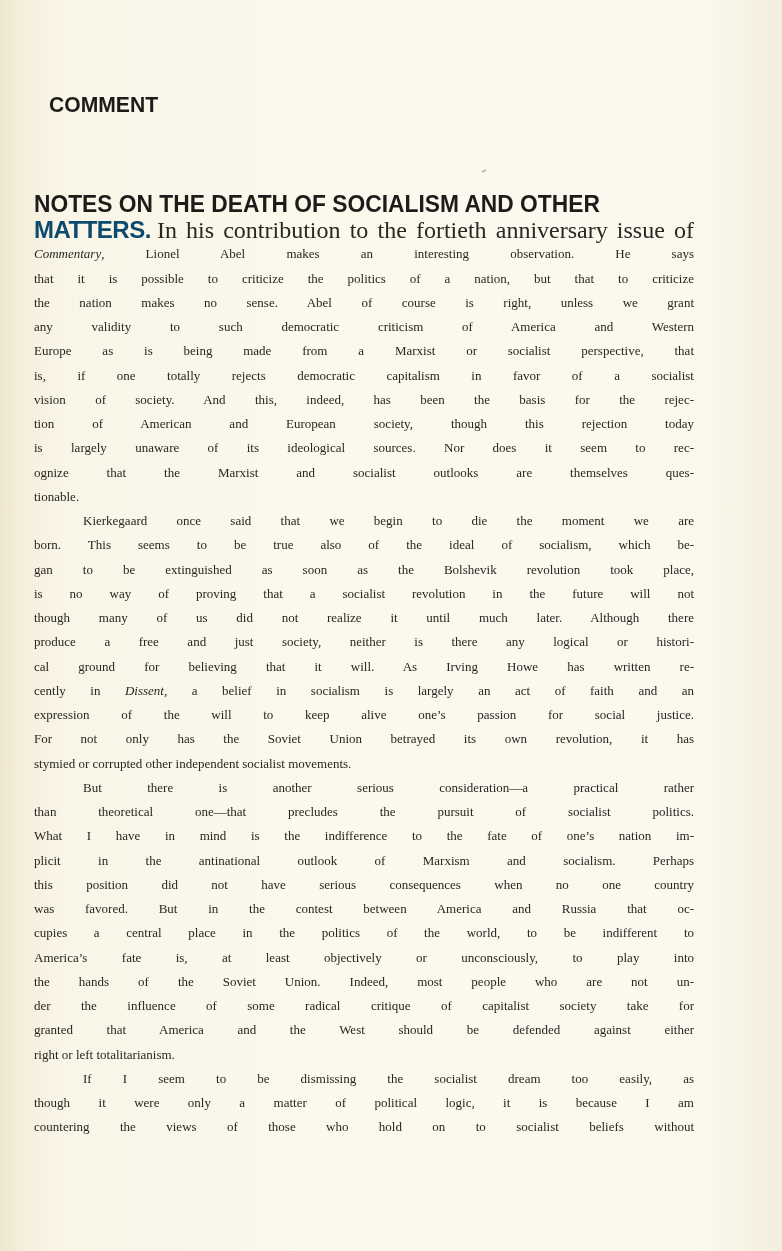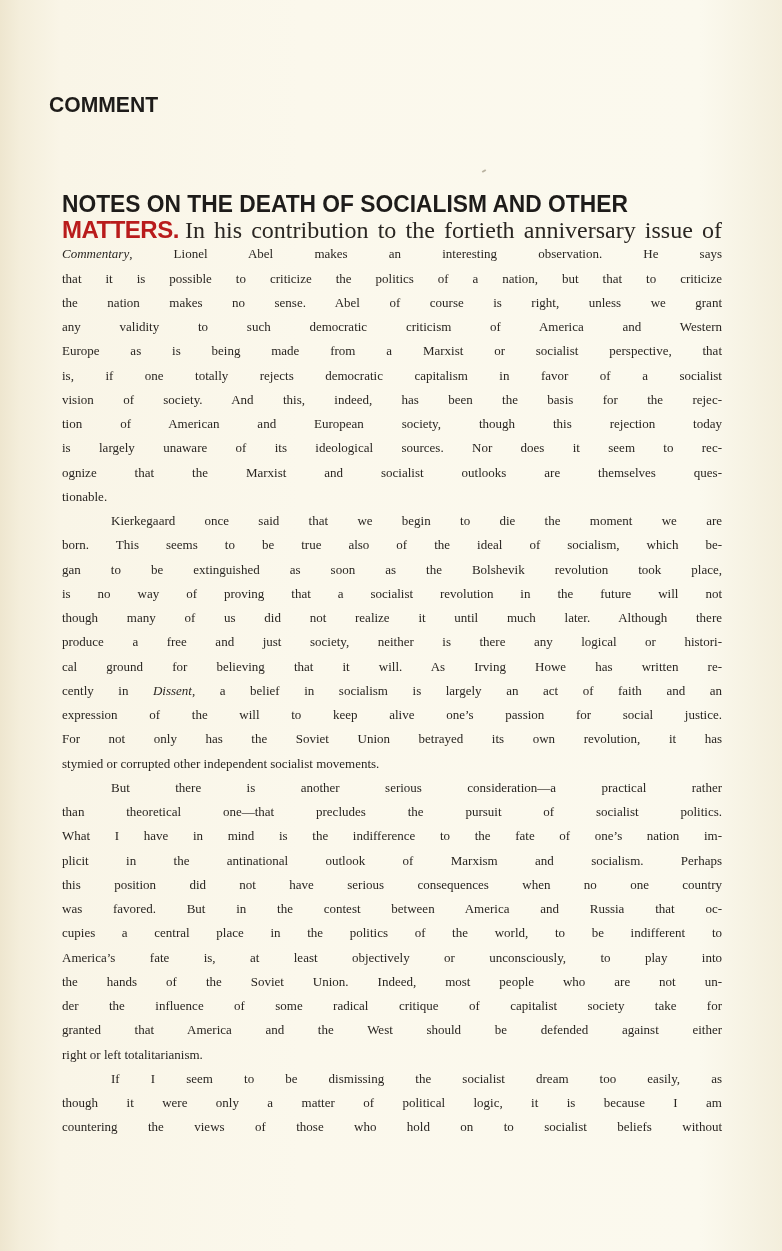--- a/index.html
+++ b/index.html
@@ -8,36 +8,36 @@
     background: linear-gradient(to right, #eee6cf 0px, #f4eedb 20px, #f9f5e7 60px, #fbf8ec 300px, #fbf9ee 700px, #f3eedc 782px);
     position: relative;
   }
   .page { position: absolute; left: 0; top: 0; width: 740px; height: 1251px; }
   .section-head {
     position: absolute; left: 49px; top: 92px;
     font-family: "Liberation Sans", sans-serif; font-weight: bold;
     font-size: 22px; color: #1e1c1a; letter-spacing: 0px;
     transform: scaleX(0.96); transform-origin: left;
   }
-  .article { position: absolute; left: 62px; top: 190px; width: 660px; }
+  .article { position: absolute; left: 34px; top: 190px; width: 660px; }
   .title-line {
     font-family: "Liberation Sans", sans-serif; font-weight: bold;
     font-size: 24.5px; color: #1e1c1a; line-height: 28px; white-space: nowrap;
     transform: scaleX(0.93); transform-origin: left;
   }
   .line {
     font-family: "Liberation Serif", serif; font-size: 13px; color: #2a2622;
     line-height: 24.25px; height: 24.25px; white-space: nowrap;
     text-align: justify; text-align-last: justify;
   }
   .line.last { text-align-last: left; }
   .line.indent { padding-left: 49px; }
   .runin {
     font-family: "Liberation Sans", sans-serif; font-weight: bold; font-size: 24px;
-    color: #b91c1c; letter-spacing: -0.5px;
+    color: #0c4a6e; letter-spacing: -0.5px;
   }
   .first-line { display: flex; align-items: baseline; white-space: nowrap; height: 24.25px; line-height: 24.25px; }
   .first-line .rest { flex: 1; text-align: justify; text-align-last: justify; font-family: "Liberation Serif", serif; font-size: 24px; color: #2a2622; padding-left: 6px; }
   i { font-style: italic; }
   .mark { position: absolute; left: 482px; top: 170px; width: 4px; height: 2px; background: #b9b2a0; transform: rotate(-30deg); }
 </style>
 </head>
 <body>
 
 <div class="page">

